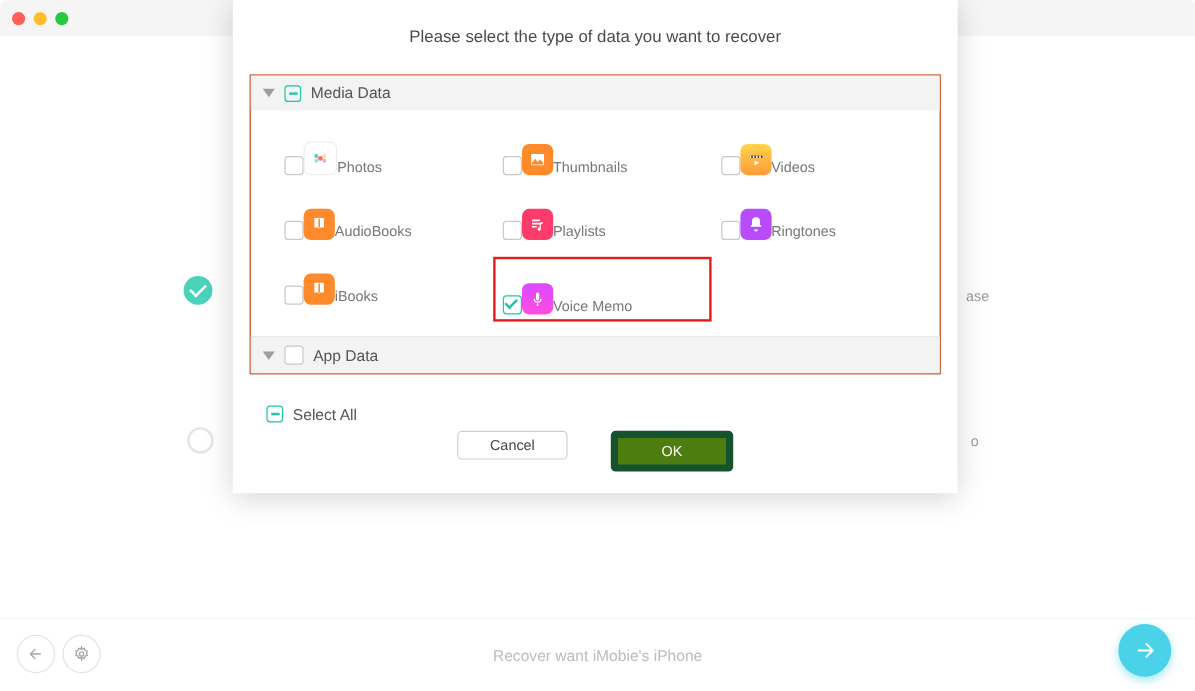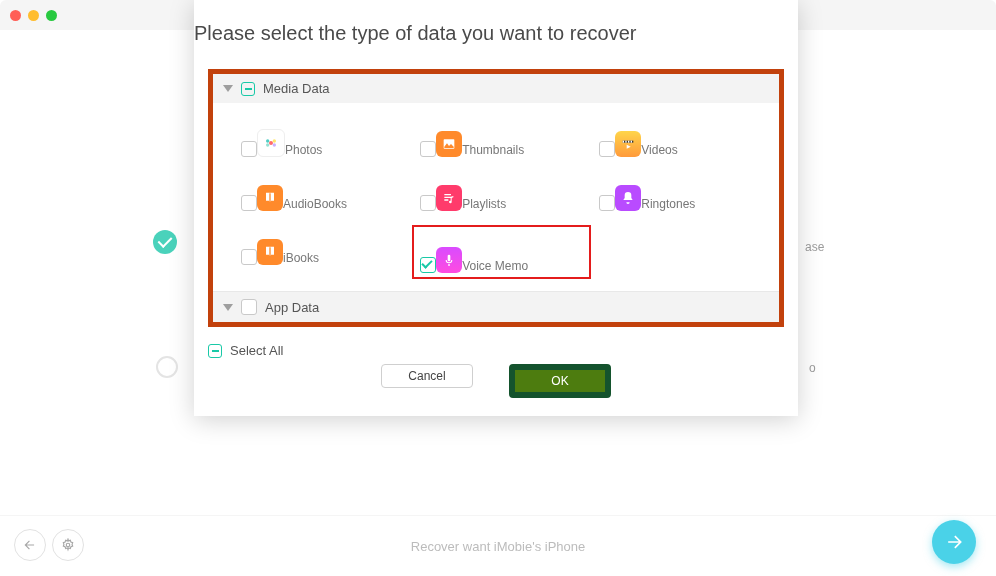--- a/index.html
+++ b/index.html
@@ -2,38 +2,38 @@
 <html><head>
 <meta charset="utf-8">
 <style>
 html,body{margin:0;padding:0;font-family:-apple-system,BlinkMacSystemFont,"Segoe UI",Helvetica,Arial,sans-serif;background:#fff;color:#333;width:996px;height:576px;overflow:hidden;position:relative}
 .titlebar{height:30px;background:#f5f5f5;display:flex;align-items:center;padding-left:10px;border-top-left-radius:6px;border-top-right-radius:6px}
 .tl-dot{width:11px;height:11px;border-radius:50%;margin-right:7px}
 .tl-close{background:#ff5f57}
 .tl-min{background:#ffbd2e}
 .tl-max{background:#28c940}
 .dialog{position:absolute;top:0;left:194px;width:604px;background:#fff;box-shadow:0 4px 24px rgba(0,0,0,.18);z-index:5;padding-top:22px;padding-bottom:18px}
-.dlg-title{font-size:20px;color:#4a4a4a;margin-bottom:24px}
-.section{border:5px solid #c2410c;margin:6px 14px}
+.dlg-title{text-align:center;font-size:14px;color:#4a4a4a;margin-bottom:24px}
+.section{border:1px solid #c2410c;margin:16px 14px}
 .section-hdr{background:#f3f3f3;display:flex;align-items:center;padding:7px 10px;gap:8px}
 .caret{width:0;height:0;border-left:5px solid transparent;border-right:5px solid transparent;border-top:7px solid #9e9e9e}
 .minus-box{width:14px;height:14px;border:1.6px solid #19c9a7;border-radius:3px;display:flex;align-items:center;justify-content:center;box-sizing:border-box}
 .minus-box::after{content:"";display:block;width:7px;height:2px;background:#19c9a7}
 .sec-label{font-size:13px;color:#555}
 .grid{display:flex;flex-wrap:wrap;padding:12px 0 12px 28px}
 .cell{width:33.3%;display:flex;align-items:flex-end;padding:14px 0;box-sizing:border-box}
 .chk{width:14px;height:14px;border:1px solid #c9c9c9;border-radius:3px;background:#fff;flex:0 0 auto}
 .chk.checked{border-color:#19c9a7;position:relative}
 .chk.checked::after{content:"";position:absolute;left:3px;top:0;width:4px;height:8px;border:solid #19c9a7;border-width:0 2px 2px 0;transform:rotate(45deg)}
 .icon{width:26px;height:26px;border-radius:6px;display:flex;align-items:center;justify-content:center;flex:0 0 auto}
 .icon svg{width:16px;height:16px;fill:#fff}
 .lbl{font-size:12px;color:#777}
 .highlight{border:2px solid #e41c1c;padding:4px 6px;margin-left:-8px}
 .sep-hdr{background:#f3f3f3;display:flex;align-items:center;padding:7px 10px;gap:8px;border-top:1px solid #e8e8e8}
-.footer-row{display:flex;align-items:center;padding:10px 14px 0;gap:8px}
+.footer-row{display:flex;align-items:flex-start;padding:10px 28px 0;gap:8px}
 .btn-row{display:flex;justify-content:center;gap:36px;margin-top:6px}
 .btn{width:90px;height:22px;border-radius:4px;font-size:12px;display:flex;align-items:center;justify-content:center;cursor:pointer}
 .btn-cancel{background:#fff;border:1px solid #cfcfcf;color:#444}
 .btn-ok{background:#4d7c0f;color:#fff;border:6px solid #14532d}
 .bg-tick{position:absolute;left:153px;top:230px;width:24px;height:24px;border-radius:50%;background:#4ad2bb;display:flex;align-items:center;justify-content:center}
 .bg-tick::after{content:"";width:6px;height:11px;border:solid #fff;border-width:0 2.5px 2.5px 0;transform:rotate(45deg);margin-top:-3px}
 .bg-circ{position:absolute;left:156px;top:356px;width:18px;height:18px;border:2px solid #e4e4e4;border-radius:50%}
 .bg-txt{position:absolute;font-size:12px;color:#9c9c9c}
 .footer-bar{position:absolute;left:0;bottom:0;width:100%;height:60px;display:flex;align-items:center;justify-content:center;border-top:1px solid #f5f5f5}
 .footer-text{color:#bcbcbc;font-size:13px}

